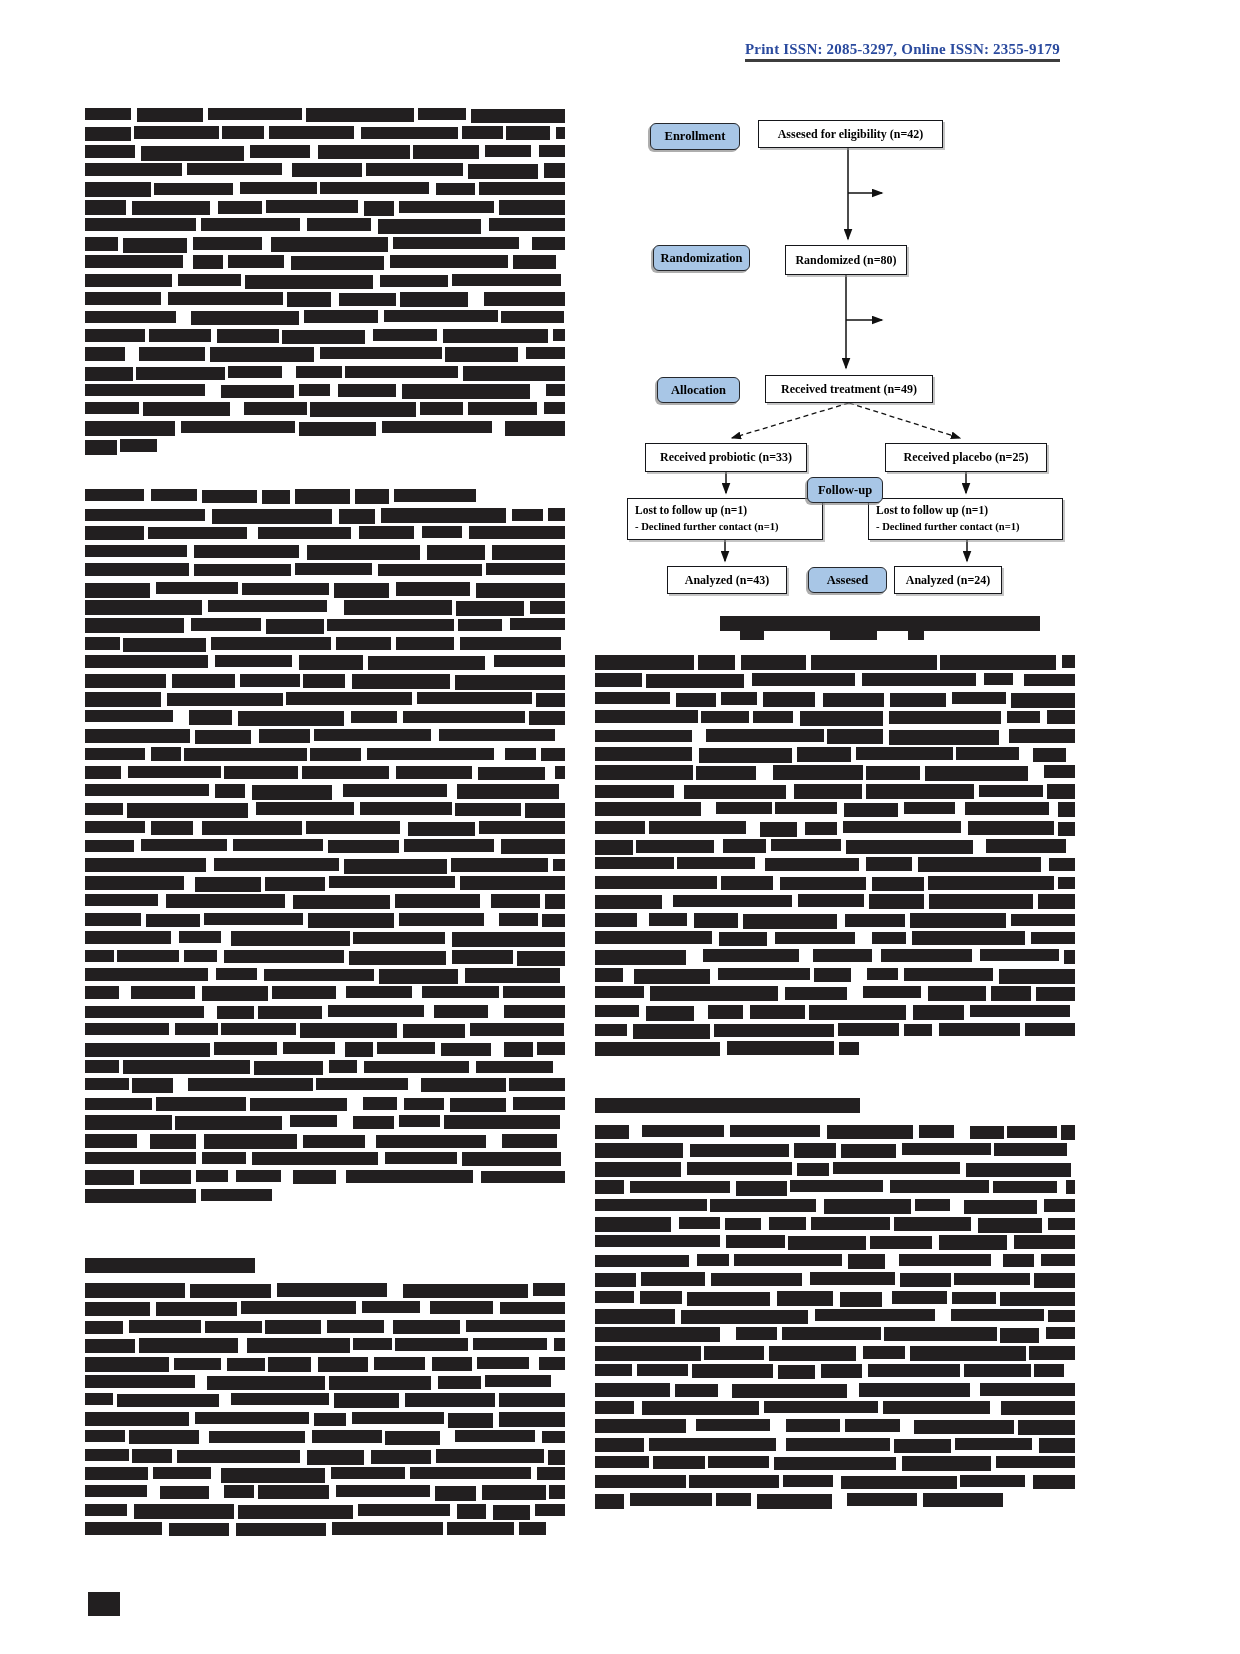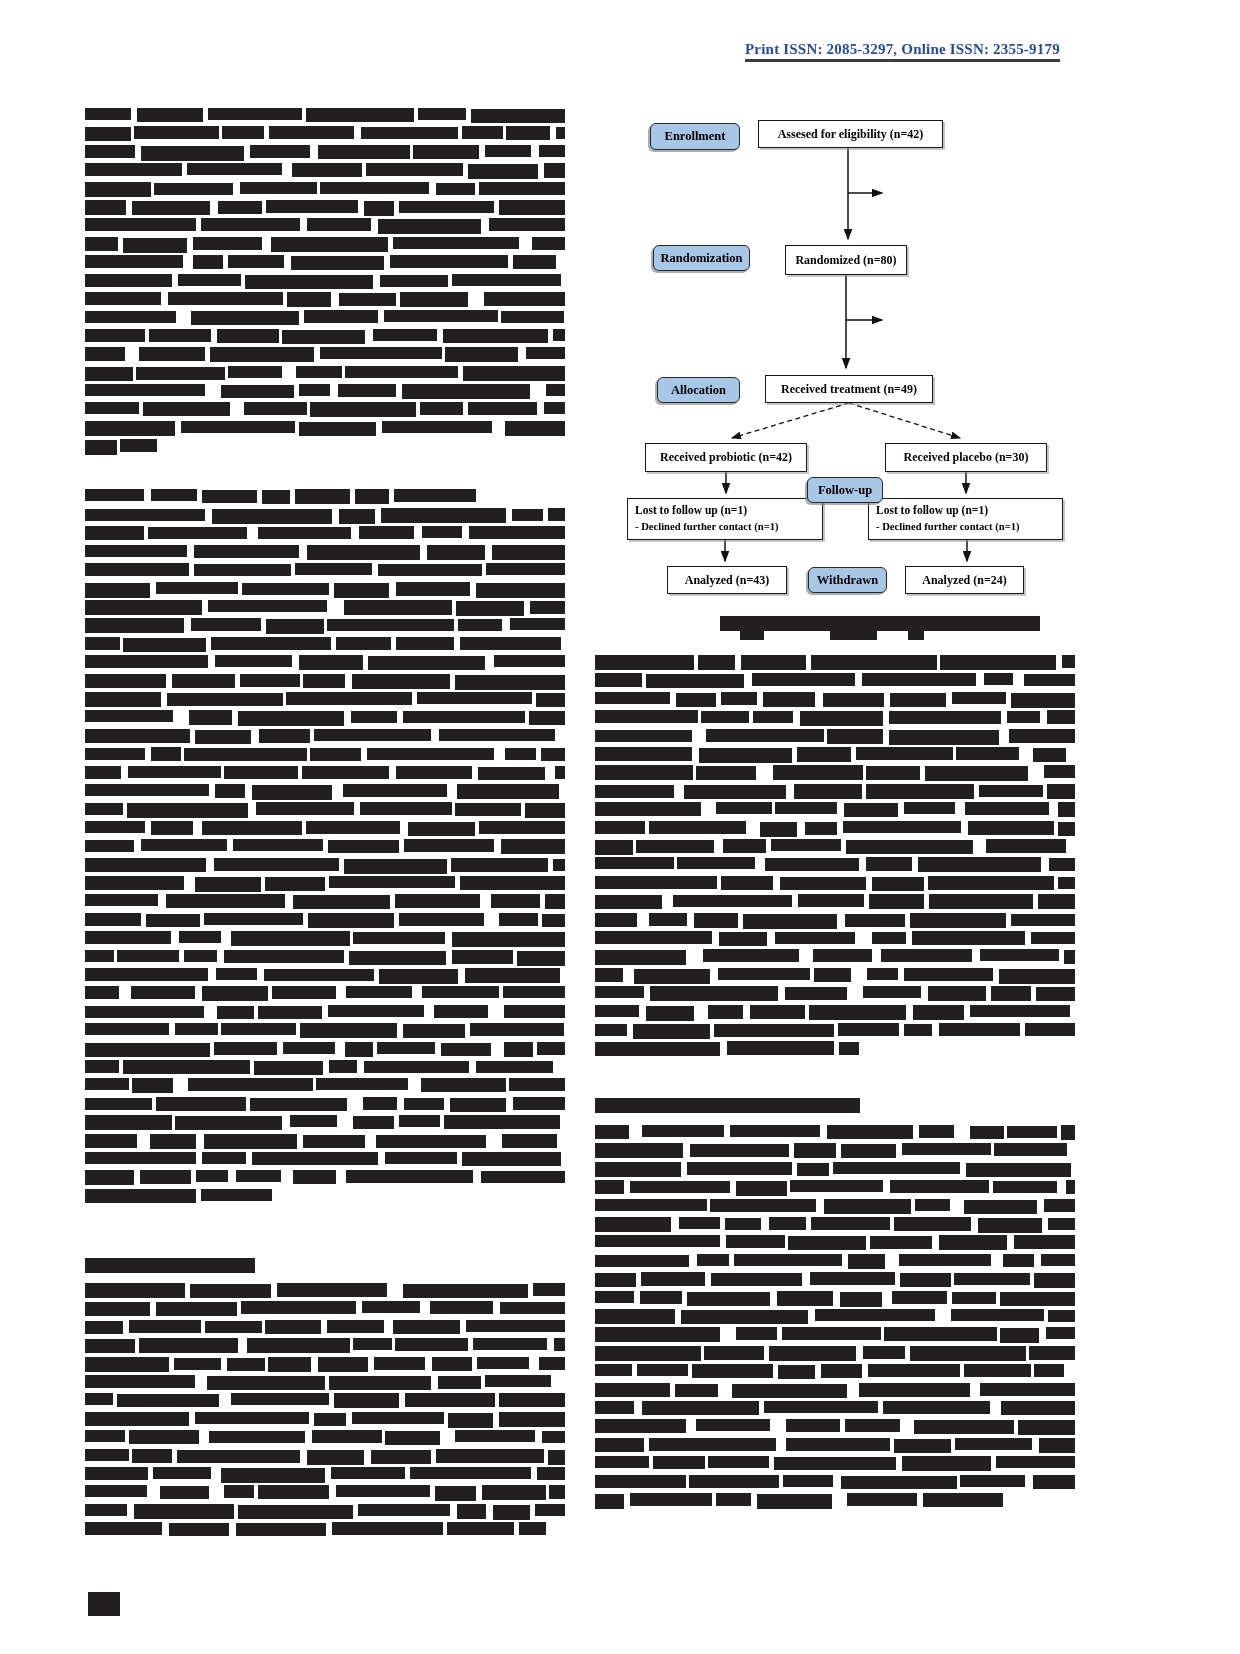--- a/index.html
+++ b/index.html
@@ -1019,45 +1019,45 @@
     <div class="stage" style="left:58px;top:135px;width:97px;height:26px">
         <span>Randomization</span>
       </div>
     <div class="stage" style="left:62px;top:267px;width:83px;height:26px">
         <span>Allocation</span>
       </div>
     <div class="stage" style="left:212px;top:367px;width:76px;height:26px">
         <span>Follow-up</span>
       </div>
     <div class="stage" style="left:213px;top:457px;width:79px;height:26px">
-        <span>Withdrawn</span>
+        <span>Assesed</span>
       </div>
 
     <div class="fbox single" style="left:163px;top:10px;width:185px;height:28px">Assesed for eligibility (n=42)</div>
 
 
     <div class="fbox single" style="left:190px;top:135px;width:122px;height:30px">Randomized (n=80)</div>
 
 
     <div class="fbox single" style="left:170px;top:265px;width:168px;height:28px">Received treatment (n=49)</div>
 
-    <div class="fbox single" style="left:50px;top:333px;width:162px;height:29px">Received probiotic (n=42)</div>
-    <div class="fbox single" style="left:290px;top:333px;width:162px;height:29px">Received placebo (n=30)</div>
+    <div class="fbox single" style="left:50px;top:333px;width:162px;height:29px">Received probiotic (n=33)</div>
+    <div class="fbox single" style="left:290px;top:333px;width:162px;height:29px">Received placebo (n=25)</div>
 
     <div class="fbox multi" style="left:32px;top:388px;width:196px;height:42px">
       <div class="fbox-title">Lost to follow up (n=1)</div>
       <div class="fbox-item">- Declined further contact (n=1)</div>
     </div>
     <div class="fbox multi" style="left:273px;top:388px;width:195px;height:42px">
       <div class="fbox-title">Lost to follow up (n=1)</div>
       <div class="fbox-item">- Declined further contact (n=1)</div>
     </div>
 
     <div class="fbox single" style="left:72px;top:456px;width:120px;height:28px">Analyzed (n=43)</div>
-    <div class="fbox single" style="left:310px;top:456px;width:119px;height:28px">Analyzed (n=24)</div>
+    <div class="fbox single" style="left:299px;top:456px;width:108px;height:28px">Analyzed (n=24)</div>
   </div>
 
   <div id="extras">
       <div class="solidbar" style="left: 720px; top: 616px; width: 320px; height: 15px;"></div>
       <div class="solidbar" style="left: 740px; top: 631px; width: 24px; height: 9px;"></div>
       <div class="solidbar" style="left: 830px; top: 631px; width: 47px; height: 9px;"></div>
       <div class="solidbar" style="left: 908px; top: 631px; width: 16px; height: 9px;"></div>
       <div class="solidbar" style="left: 88px; top: 1592px; width: 32px; height: 24px;"></div>
     </div>
 

